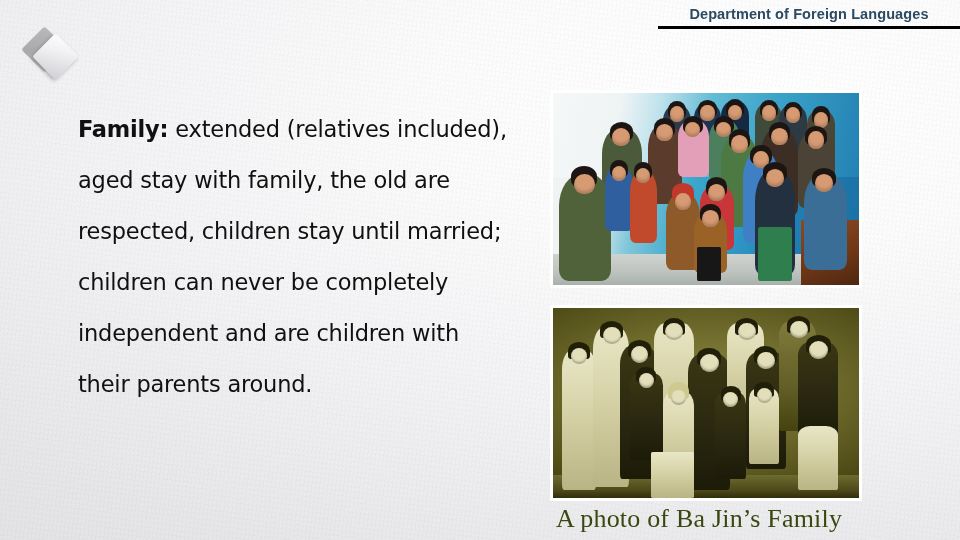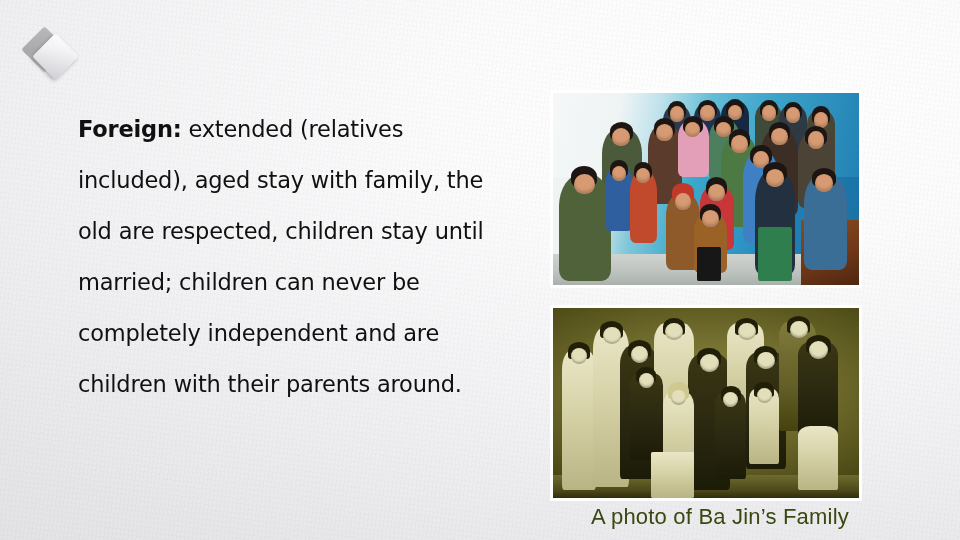--- a/index.html
+++ b/index.html
@@ -221,43 +221,46 @@
     position: absolute;
     border-radius: 50% 50% 18% 18%;
     background: #221f09;
   }
 
   
   #caption {
     position: absolute;
     left: 556px;
     top: 504px;
-    font-family: Liberation Sans, sans-serif;
-    font-size: 22px;
+    font-family: Liberation Serif, serif;
+    font-size: 26px;
     color: #394810;
     letter-spacing: .2px;
     white-space: nowrap;
-    margin-left: 35px;
   }
 </style>
 </head>
 <body>
 
 <div id="slide">
 
   <div id="noise"></div>
 
+  <div id="header">
+    <div id="header-text">Department of Foreign Languages</div>
+    <div id="header-rule"></div>
+  </div>
 
   <div id="bullet-diamond">
     <div class="shadow"></div>
     <div class="face"></div>
   </div>
 
   <div id="body-text">
-    <span id="body-lead">Foreign:</span><span id="body-rest"> extended (relatives included),  aged stay with family, the old are respected, children stay until married; children can never be completely independent and are children with their parents around.</span>
+    <span id="body-lead">Family:</span><span id="body-rest"> extended (relatives included),  aged stay with family, the old are respected, children stay until married; children can never be completely independent and are children with their parents around.</span>
   </div>
 
   <div class="photo-frame" id="photo-top">
     <div class="photo-inner">
       <div class="wall-band"></div>
       <div class="floor-band"></div>
       <div class="side-box"></div>
 
       <div class="person" style="left:36%;top:6%;width:9%;height:28%;background:#2b3a4e;"></div>
       <div class="hair" style="left:37.5%;top:4%;width:6%;height:9%;"></div>

